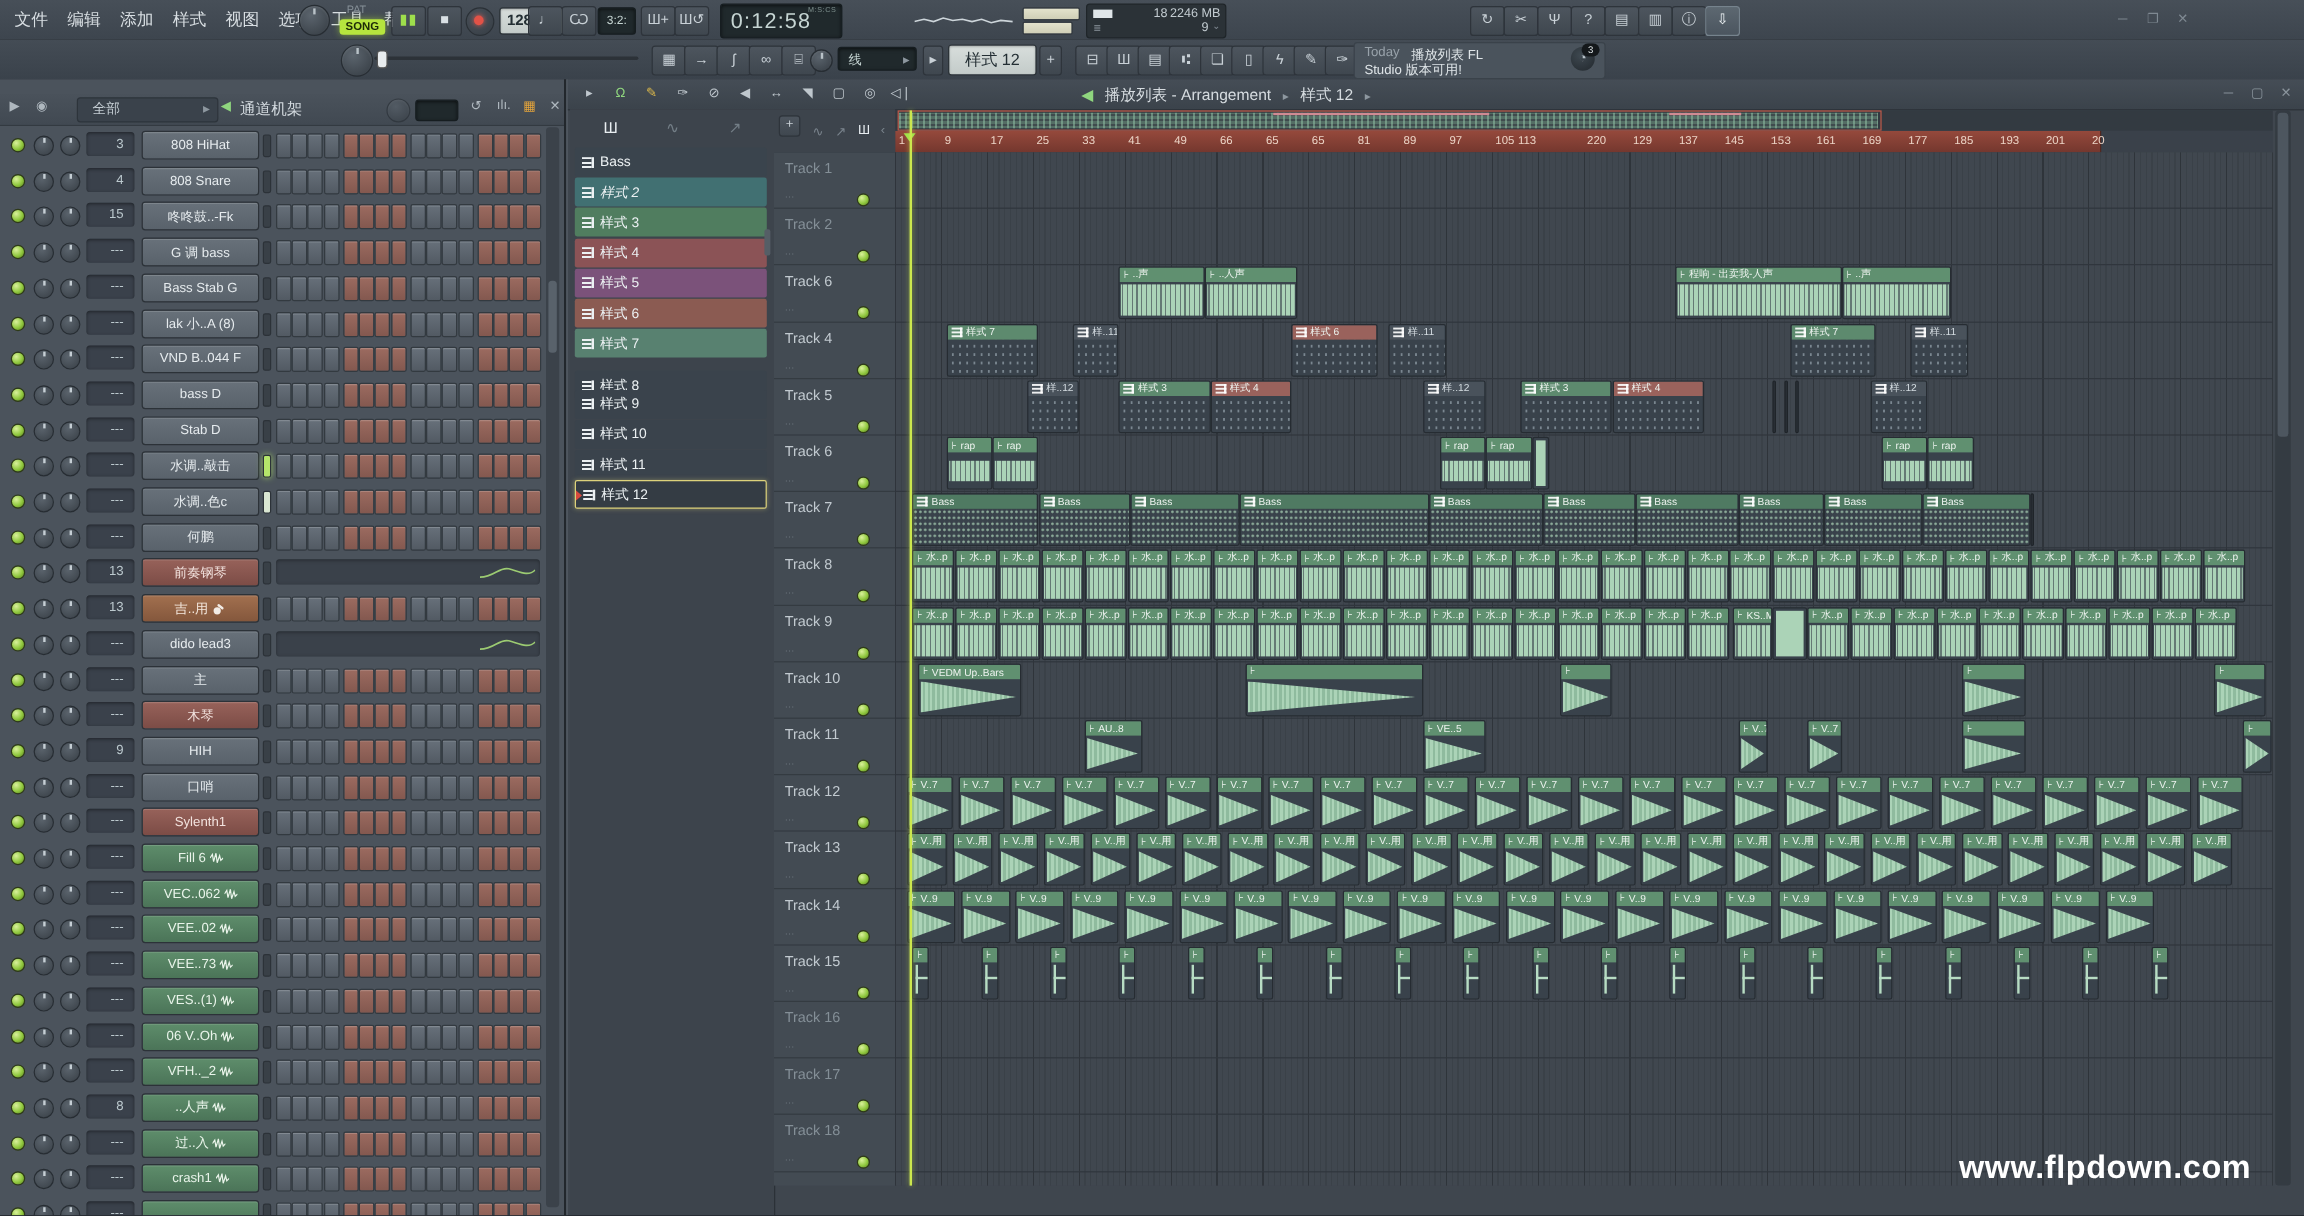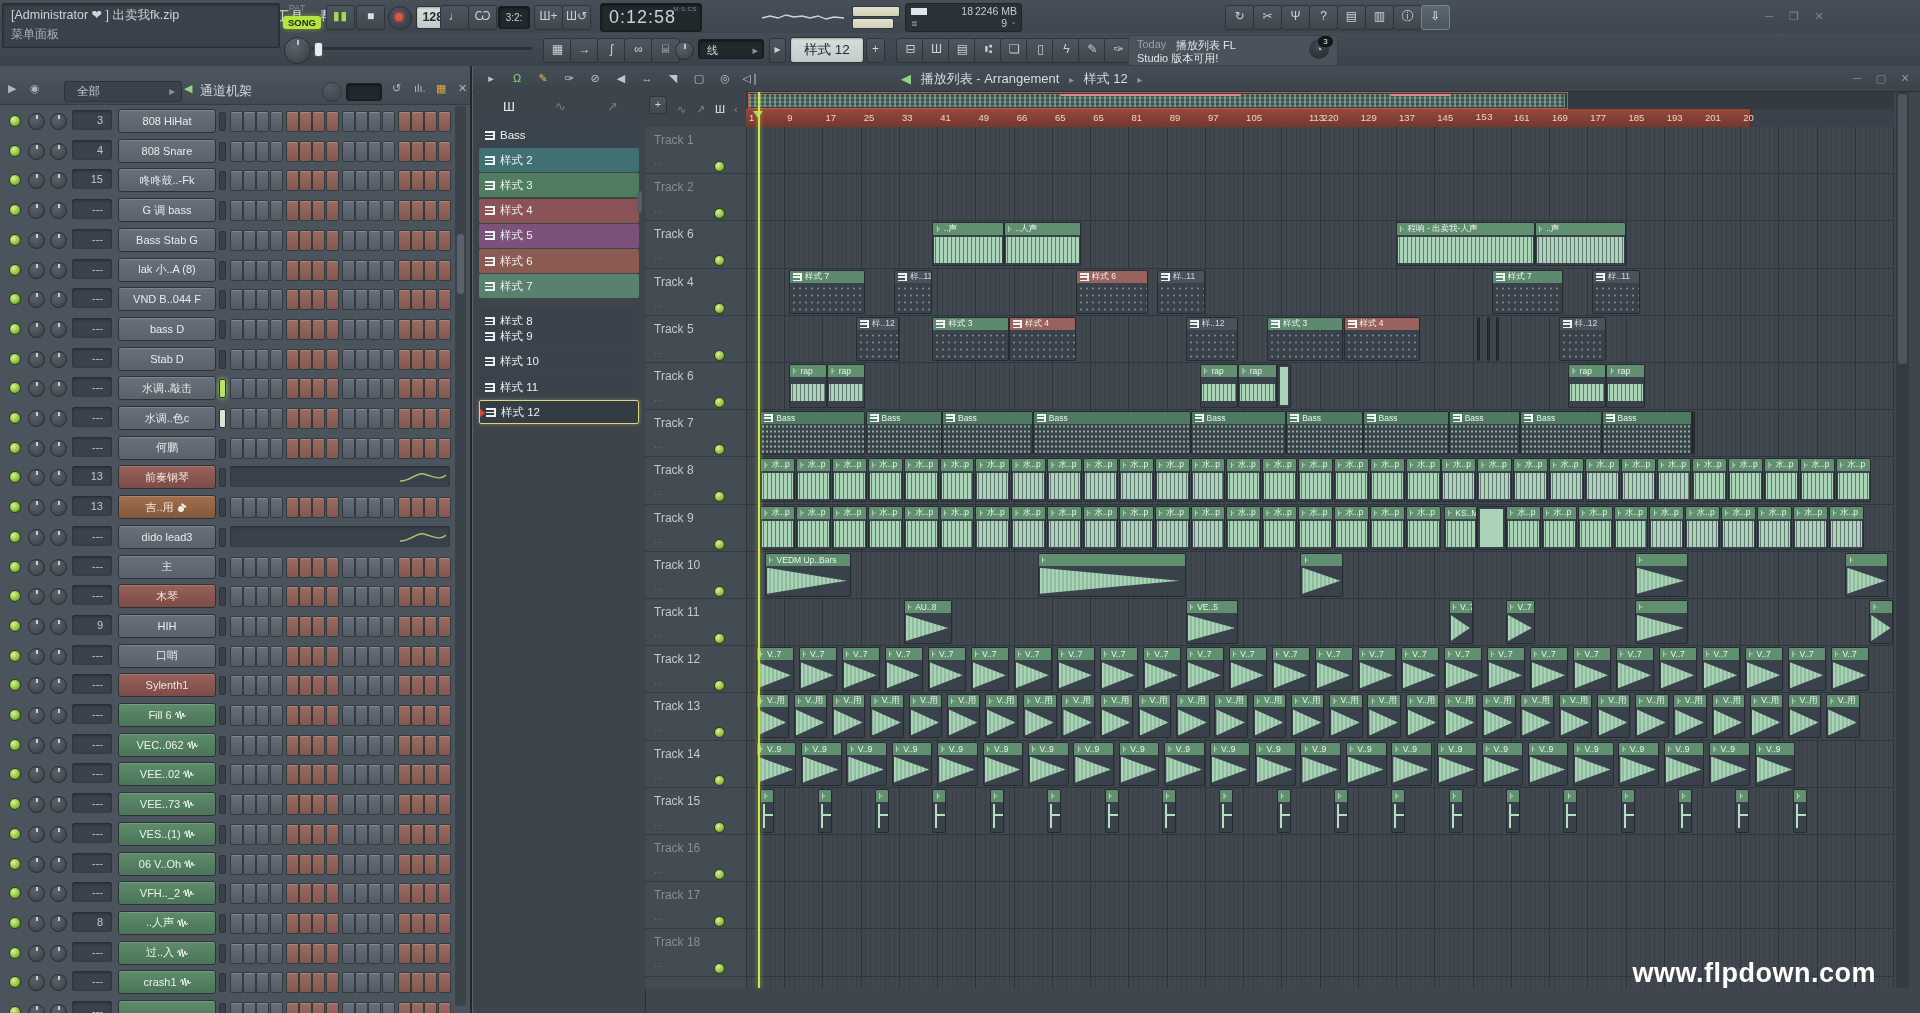--- a/index.html
+++ b/index.html
@@ -242,24 +242,20 @@
         <div class="tbtn lit" style="left: 1130px;">⛃</div>
       </div>
     <div id="notify">
       <span class="td" style="position:absolute;left:8px;top:2px">Today</span>
       <span style="position:absolute;left:47px;top:2px;color:#dfe5e8">播放列表 FL</span>
       <span style="position:absolute;left:8px;top:15px;color:#dfe5e8">Studio 版本可用!</span>
       <div class="globe">◔</div>
       <div class="badge">3</div>
     </div>
   </div>
-  <div id="hintbox">
-    <div class="l1">[Administrator ❤    ] 出卖我fk.zip</div>
-    <div class="l2">菜单面板</div>
-  </div>
 
   <div id="rack">
     <div id="rack-head">
       <span class="rh-ic" style="left:8px">▶</span>
       <span class="rh-ic" style="left:30px">◉</span>
       <div id="rack-filter"><span>全部</span>
         <span style="position:absolute;right:6px;top:0;color:#8d979f">▸</span></div>
       <span class="rh-ic" style="left:184px;color:#8fd67e">◀</span>
       <span id="rack-title">通道机架</span>
       <div class="knob" style="position:absolute;left:322px;top:4px;width:18px;height:18px;opacity:.6"></div>
@@ -1253,21 +1249,21 @@
       <div id="picker-tabs">
           <span class="ptab on" style="left: 28px;">Ш</span>
           <span class="ptab" style="left: 80px;">∿</span>
           <span class="ptab" style="left: 132px;">↗</span>
         </div>
       <div id="picker-list">
           <div class="pi" style="top: 32px; background: rgb(58, 68, 77);">
             <div class="pic"></div>
             <span>Bass</span>
           </div>
-          <div class="pi" style="top: 57.2px; background: rgb(65, 112, 114);">
+          <div class="pi" style="top: 57.2px; background: rgb(65, 112, 114); font-style: italic;">
             <div class="pic"></div>
             <span>样式 2</span>
           </div>
           <div class="pi" style="top: 82.4px; background: rgb(80, 125, 95);">
             <div class="pic"></div>
             <span>样式 3</span>
           </div>
           <div class="pi" style="top: 107.6px; background: rgb(139, 83, 86);">
             <div class="pic"></div>
             <span>样式 4</span>
@@ -1332,21 +1328,21 @@
           <span class="rnum" style="left: 155.96px;">33</span>
           <span class="rnum" style="left: 194.2px;">41</span>
           <span class="rnum" style="left: 232.44px;">49</span>
           <span class="rnum" style="left: 270.68px;">66</span>
           <span class="rnum" style="left: 308.92px;">65</span>
           <span class="rnum" style="left: 347.16px;">65</span>
           <span class="rnum" style="left: 385.4px;">81</span>
           <span class="rnum" style="left: 423.64px;">89</span>
           <span class="rnum" style="left: 461.88px;">97</span>
           <span class="rnum" style="left: 500.12px;">105</span>
-          <span class="rnum" style="left: 563px;">113</span>
+          <span class="rnum" style="left: 519px;">113</span>
           <span class="rnum" style="left: 576.6px;">220</span>
           <span class="rnum" style="left: 614.84px;">129</span>
           <span class="rnum" style="left: 653.08px;">137</span>
           <span class="rnum" style="left: 691.32px;">145</span>
           <span class="rnum" style="left: 729.56px; font-family: Liberation Mono, monospace;">153</span>
           <span class="rnum" style="left: 767.8px;">161</span>
           <span class="rnum" style="left: 806.04px;">169</span>
           <span class="rnum" style="left: 844.28px;">177</span>
           <span class="rnum" style="left: 882.52px;">185</span>
           <span class="rnum" style="left: 920.76px;">193</span>

